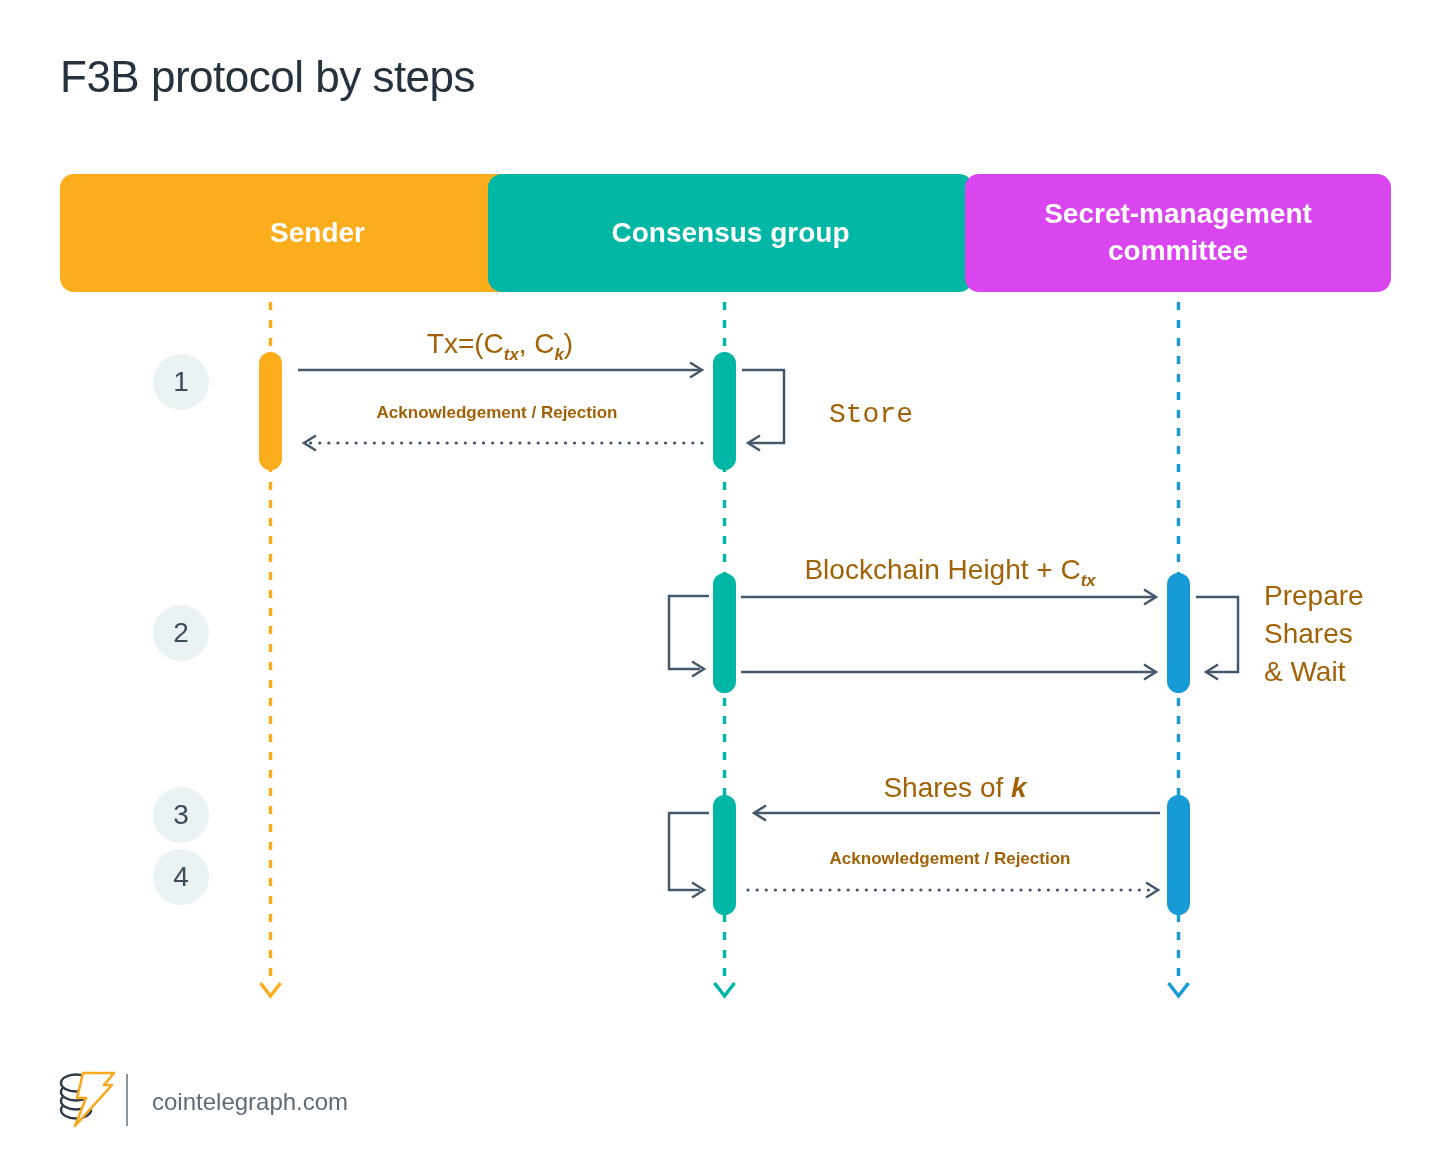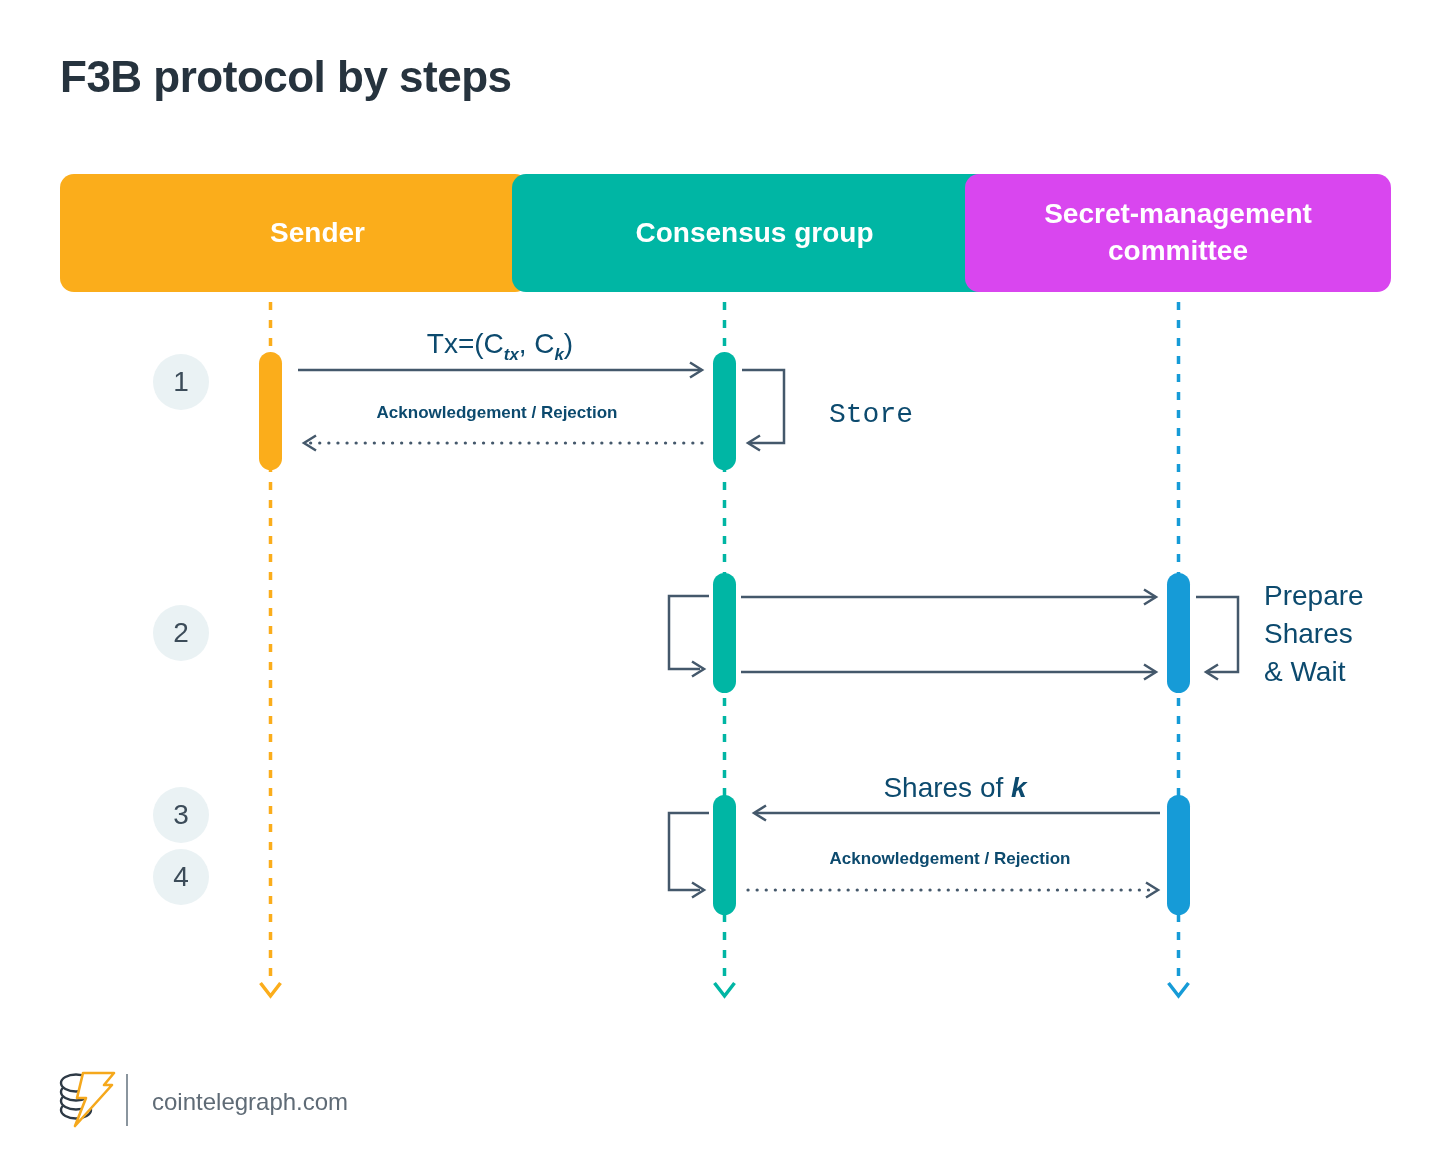--- a/index.html
+++ b/index.html
@@ -2,33 +2,33 @@
 <html><head>
 <meta charset="utf-8">
 <style>
   html,body{margin:0;padding:0;background:#fff;}
   .canvas{
     position:relative;width:1450px;height:1171px;background:#ffffff;
     font-family:"Liberation Sans",sans-serif;overflow:hidden;
   }
   .title{
     position:absolute;left:60px;top:52px;margin:0;
-    font-size:44px;font-weight:700;letter-spacing:-0.5px;color:#26333E;
+    font-size:44px;font-weight:400;letter-spacing:-0.5px;color:#26333E;
   }
   .actor-box{
     position:absolute;top:174px;height:118px;border-radius:14px;
     display:flex;align-items:center;justify-content:center;
     color:#ffffff;font-weight:700;font-size:28px;text-align:center;line-height:1.32;
   }
   .actor-sender{left:60px;width:423px;background:#FBAD1B;padding-left:46px;}
-  .actor-consensus{left:512px;width:485px;background:#00B6A4;}
+  .actor-consensus{left:488px;width:485px;background:#00B6A4;}
   .actor-committee{left:965px;width:426px;background:#d946ef;padding:0;}
   .actor-committee span{display:inline-block;max-width:366px;}
   .overlay{position:absolute;left:0;top:0;}
-  .lbl{position:absolute;color:#0c4a6e;white-space:nowrap;}
+  .lbl{position:absolute;color:#a16207;white-space:nowrap;}
   .ctr{transform:translateX(-50%);text-align:center;}
   .msg-lg{font-size:28px;}
   .msg-sm{font-size:17px;font-weight:bold;}
   sub.s{font-size:0.6em;font-style:italic;font-weight:700;}
   .em{font-style:italic;font-weight:700;}
   .step-circle{
     position:absolute;width:56px;height:56px;border-radius:50%;
     background:#EAF2F4;color:#3C4C59;font-size:28px;
     display:flex;align-items:center;justify-content:center;
   }
@@ -141,20 +141,23 @@
   </div>
 
   <div class="lbl msg-lg ctr" style="left:500px;top:328px;">
     <span>Tx=(C</span><sub class="s">tx</sub><span>, C</span><sub class="s">k</sub><span>)</span>
   </div>
 
   <div class="lbl msg-sm ctr" style="left:497px;top:403px;">Acknowledgement / Rejection</div>
 
   <div class="lbl msg-lg" style="left:829px;top:399px;font-family:Liberation Mono, monospace;">Store</div>
 
+  <div class="lbl msg-lg ctr" style="left:950px;top:554px;">
+    <span>Blockchain Height + C</span><sub class="s">tx</sub>
+  </div>
 
 
   <div class="lbl msg-lg prepare-lbl">
     <div>Prepare</div>
     <div>Shares</div>
     <div>&amp; Wait</div>
   </div>
 
   <div class="lbl msg-lg ctr" style="left:955px;top:772px;">
     <span>Shares of</span> <i class="em">k</i>

